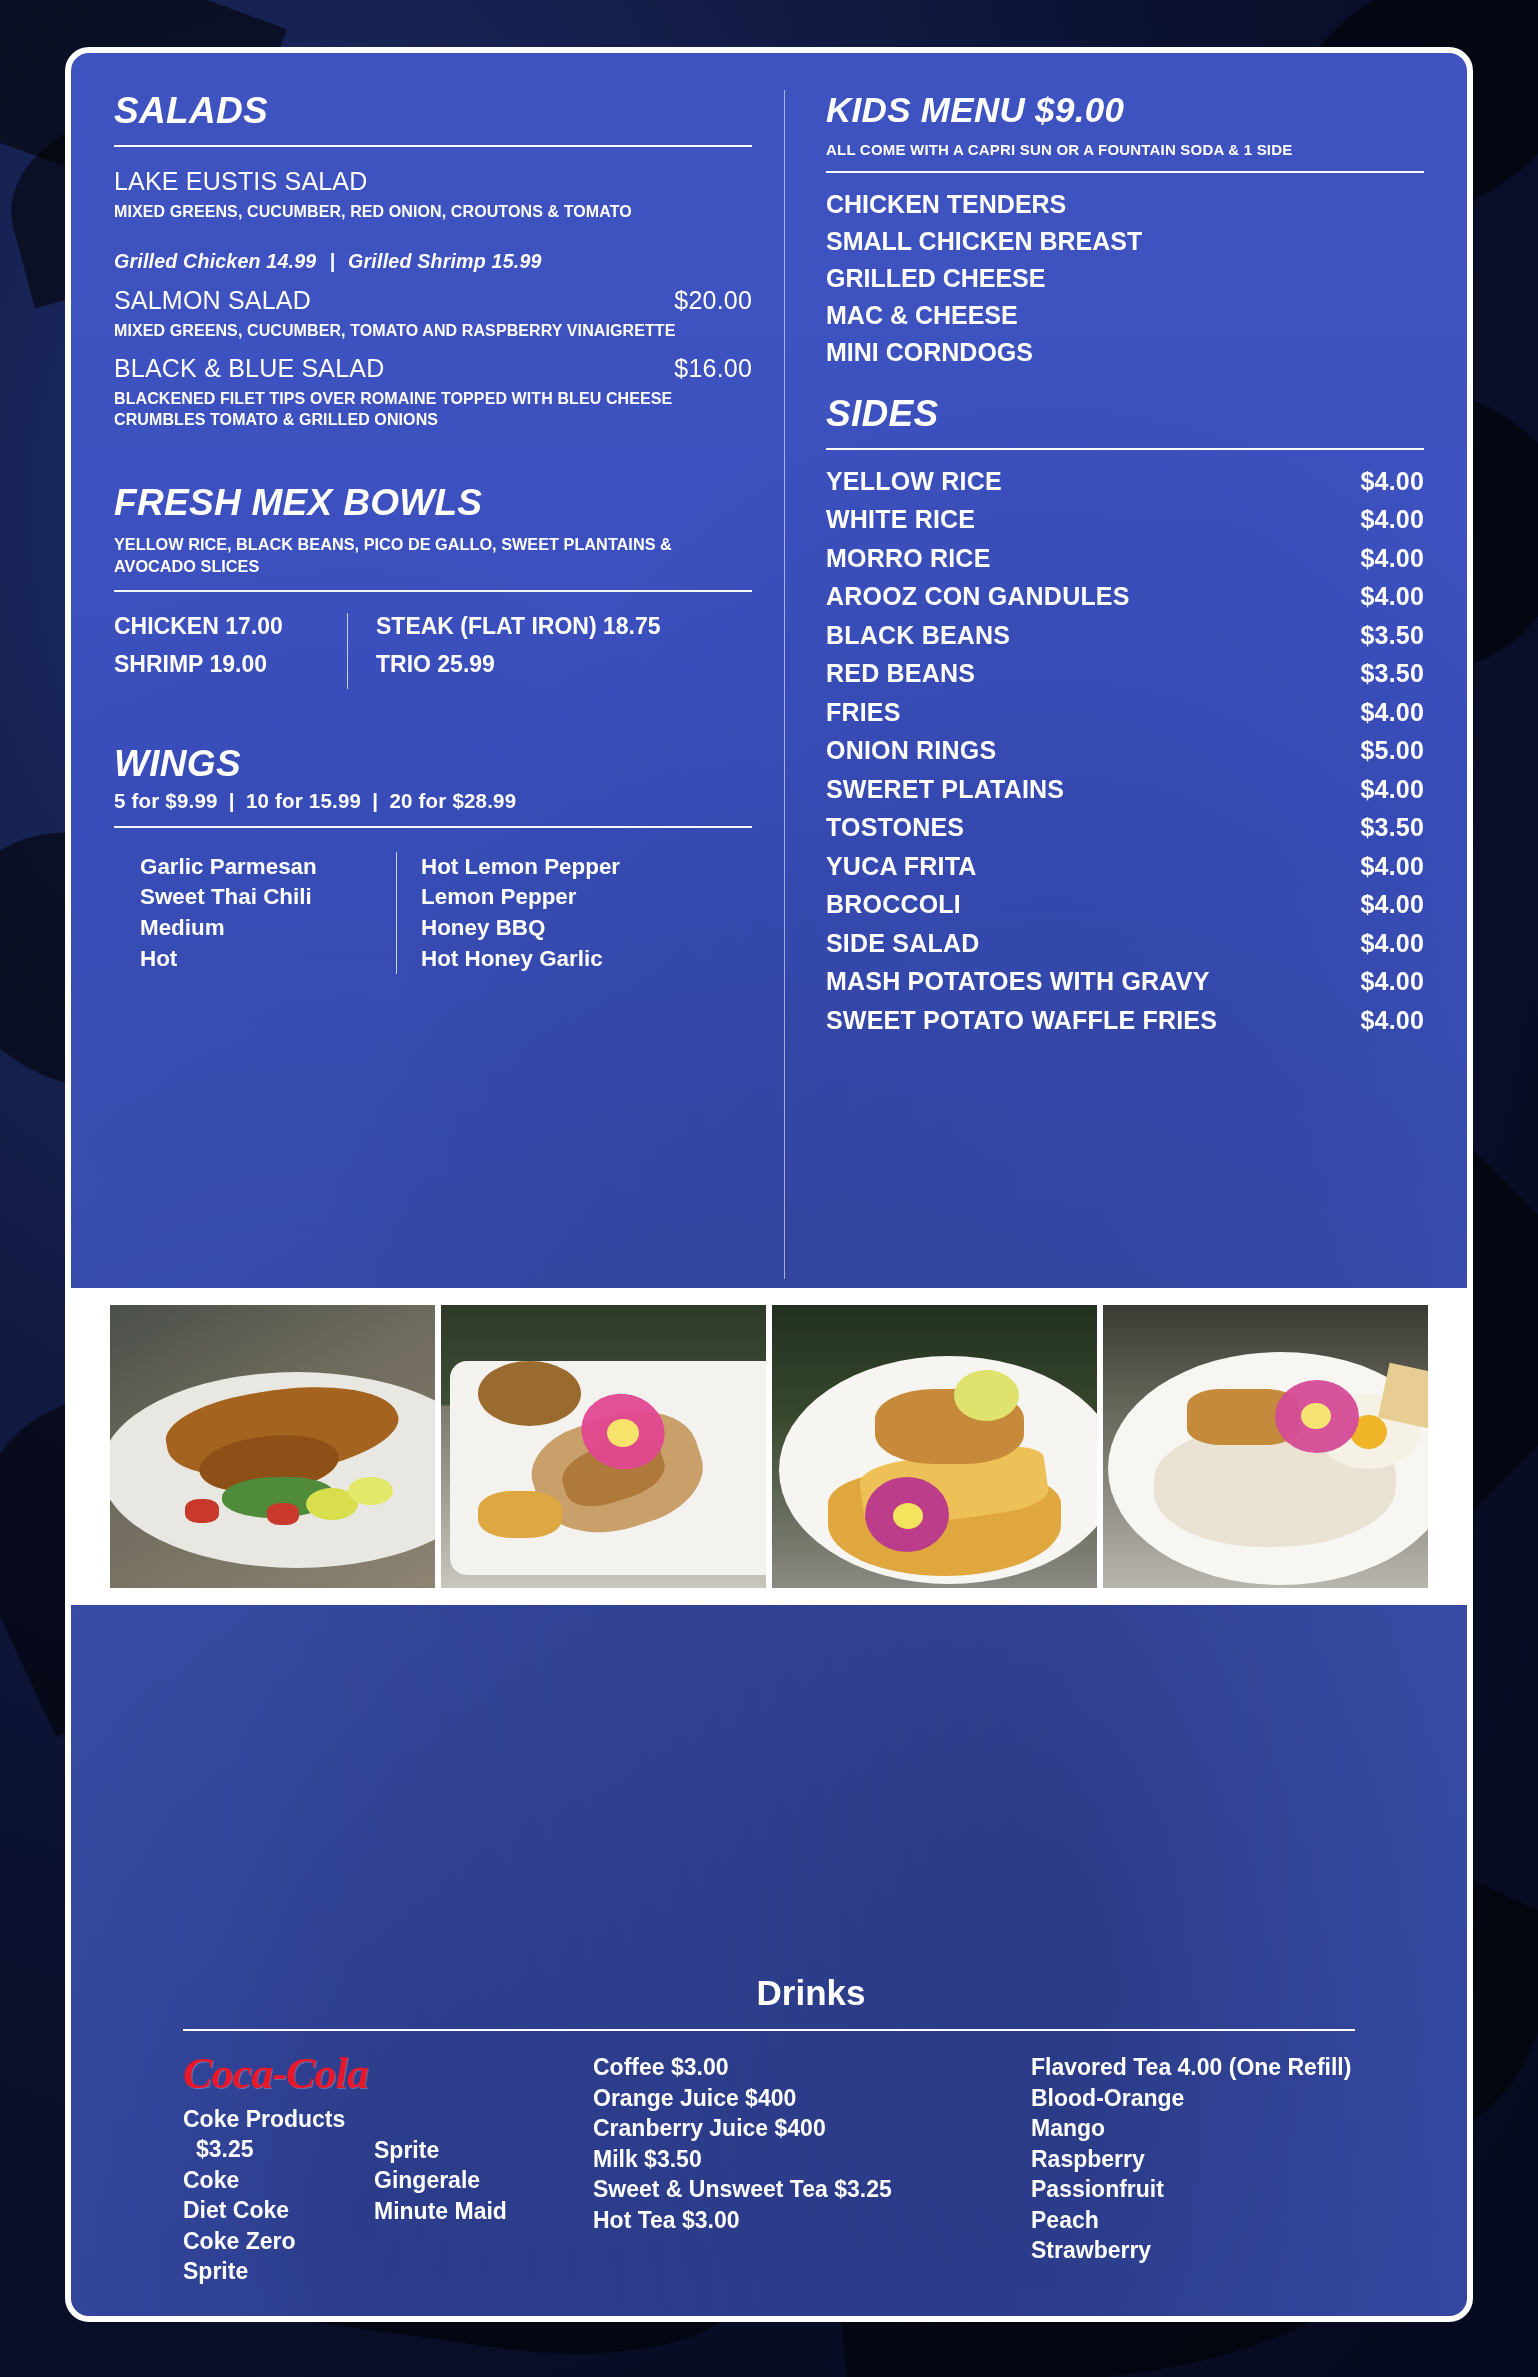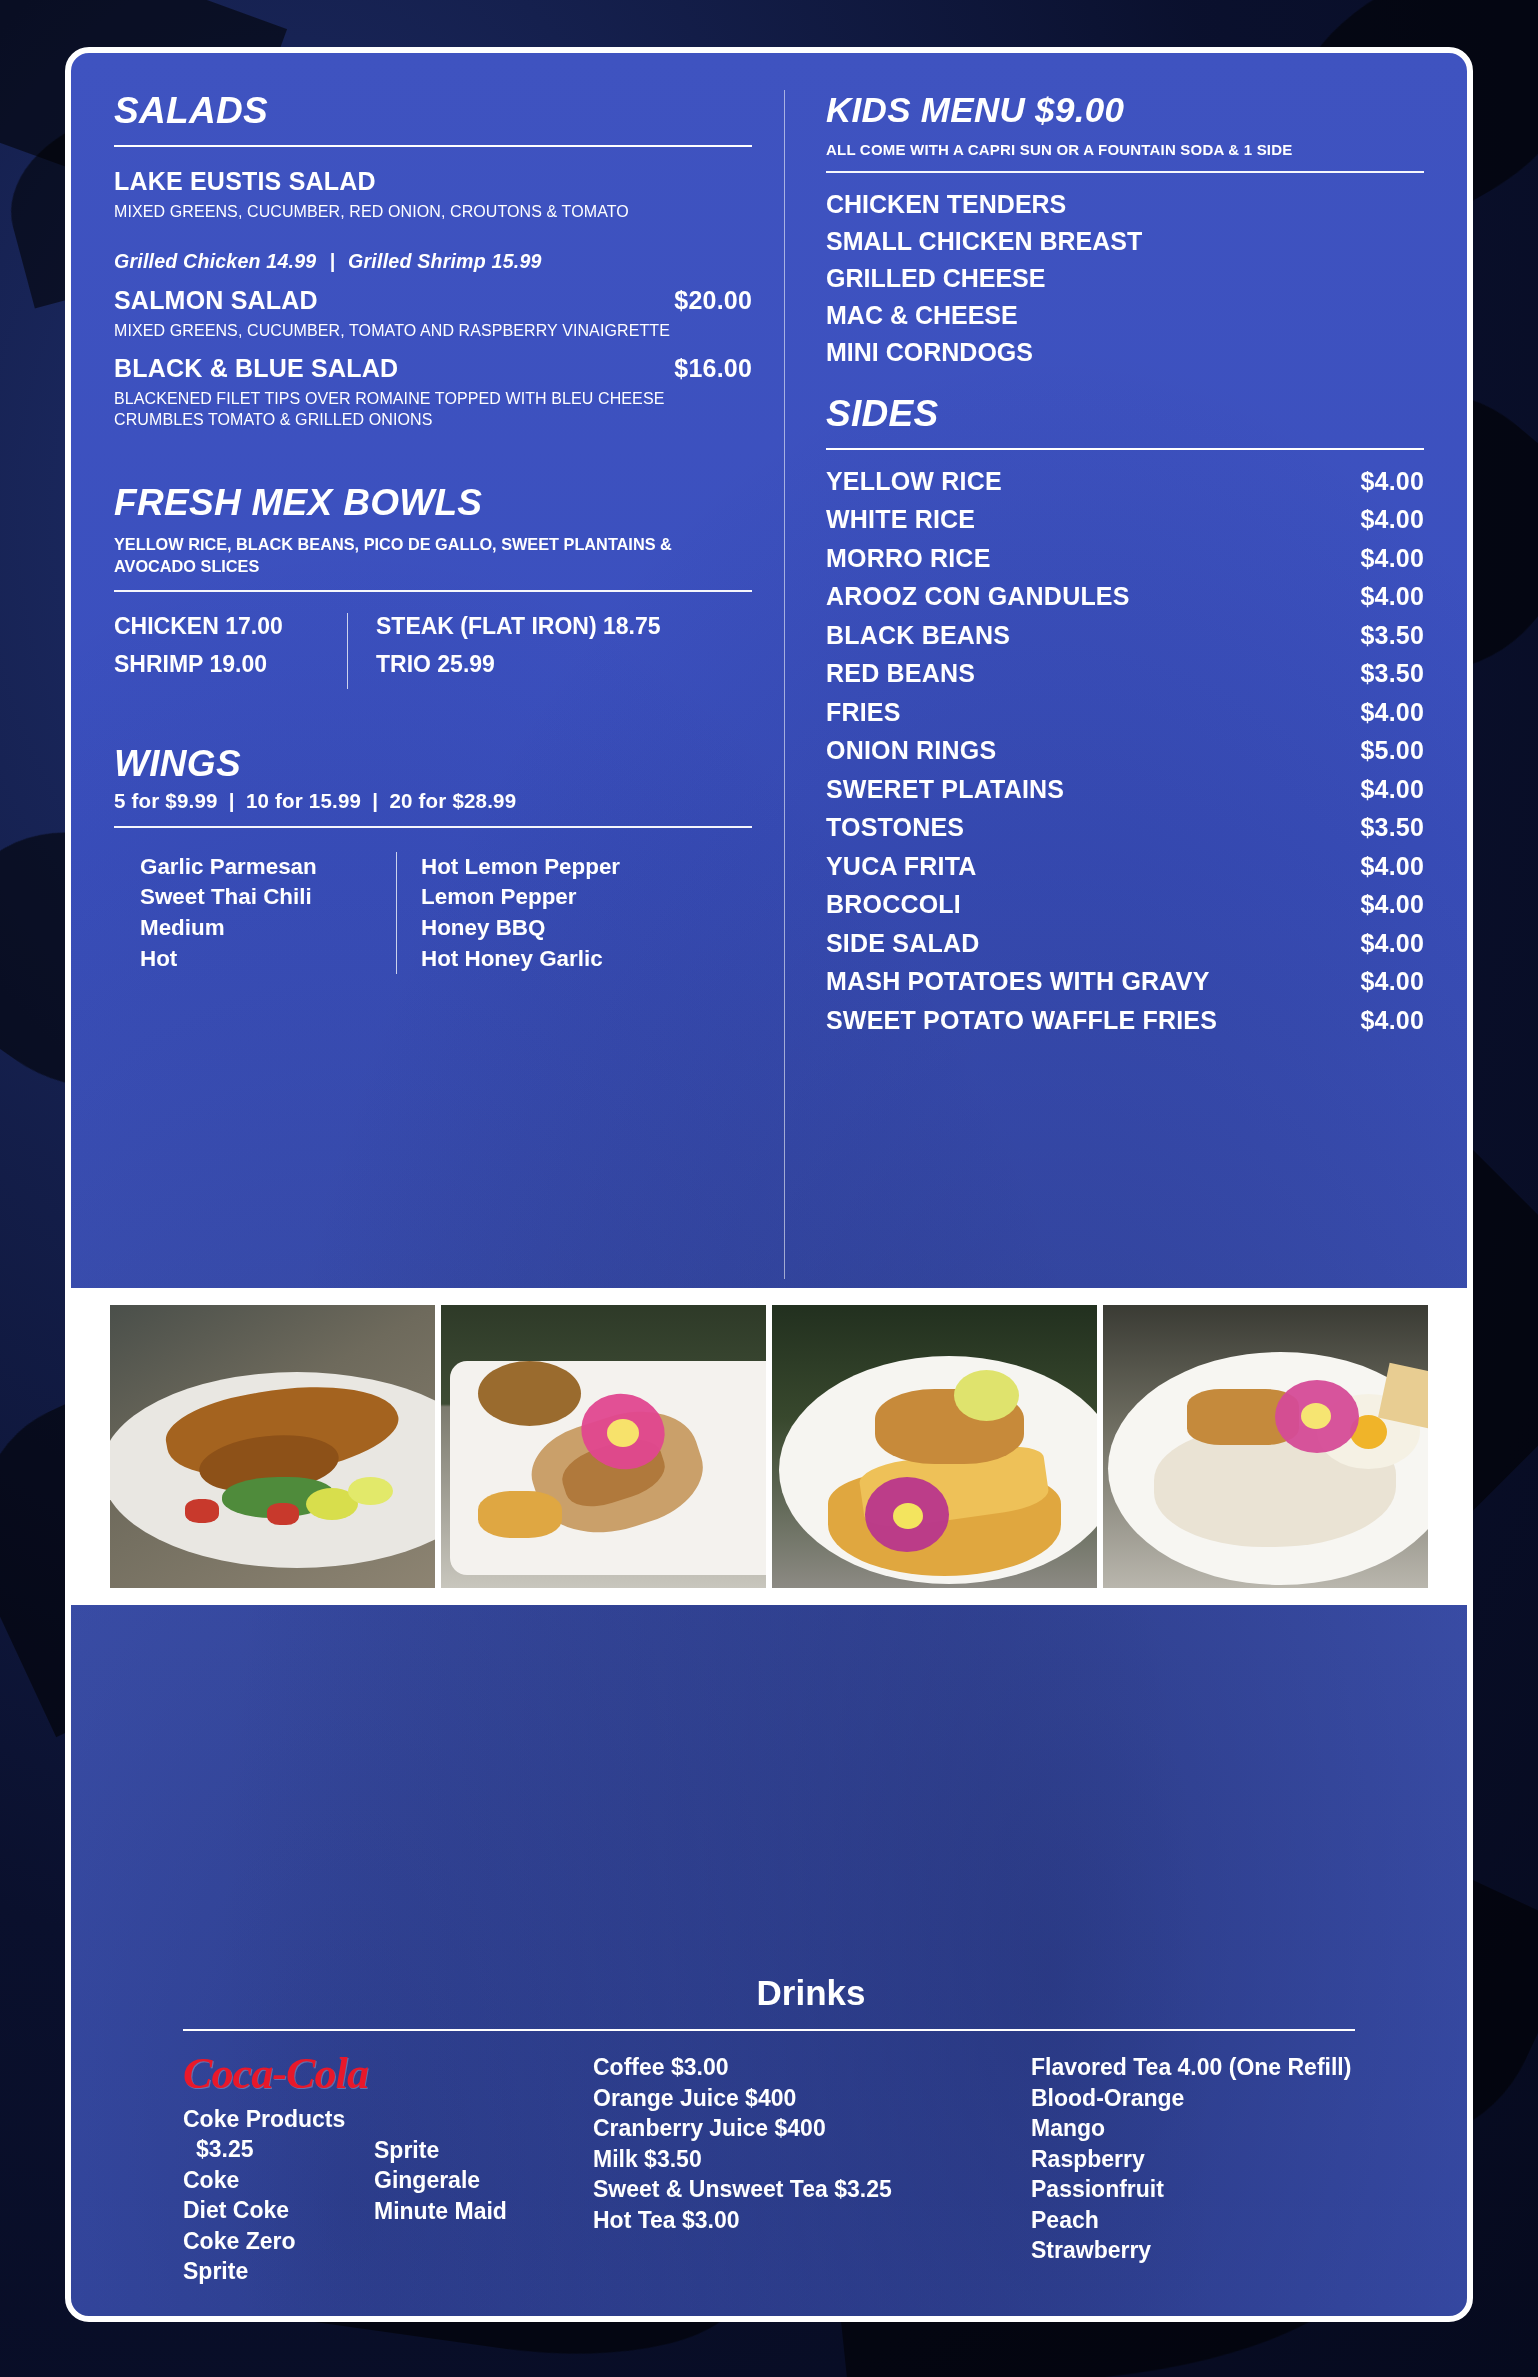--- a/index.html
+++ b/index.html
@@ -88,29 +88,29 @@
   }
   .rule.thin { height: 1.9px; opacity: 0.95; }
 
   
   .item-head {
     display: flex;
     justify-content: space-between;
     align-items: baseline;
     color: #fff;
     font-size: 25px;
-    font-weight: 700;
+    font-weight: 400;
     letter-spacing: 0.2px;
     margin-top: 13px;
   }
   .item-head.first { margin-top: 0; }
   .item-desc {
     color: #ffffff;
     font-size: 16px;
-    font-weight: 400;
+    font-weight: 700;
     line-height: 1.32;
     margin-top: 4.7px;
     letter-spacing: 0.1px;
   }
   .item-sub-italic {
     color: #ffffff;
     font-size: 19.6px;
     font-style: italic;
     font-weight: 700;
     margin-top: 28px;

